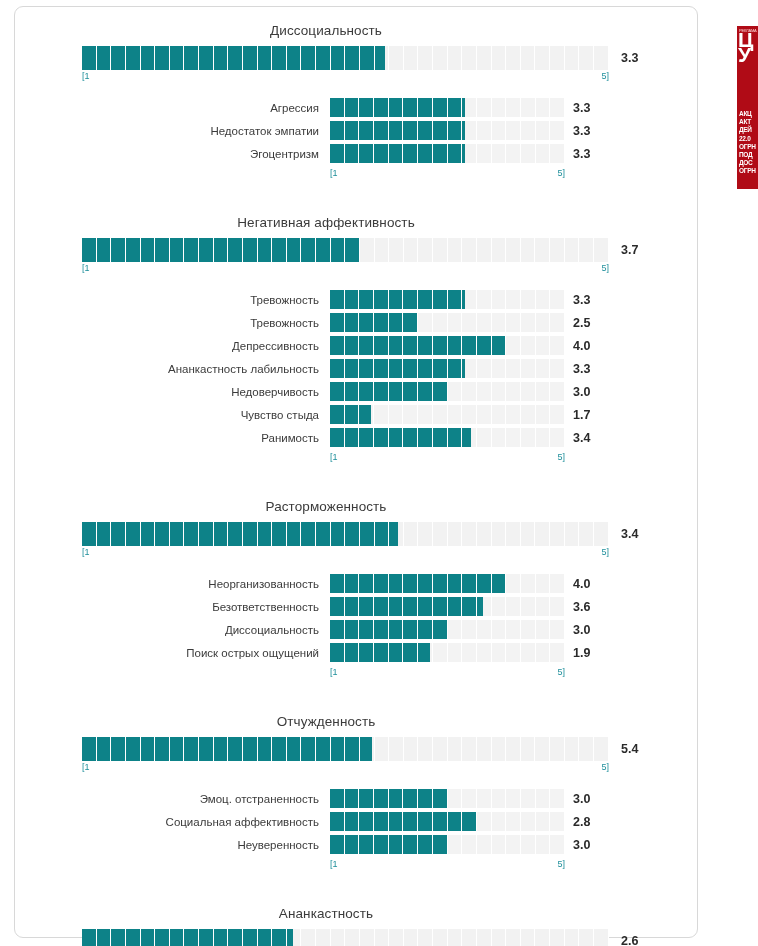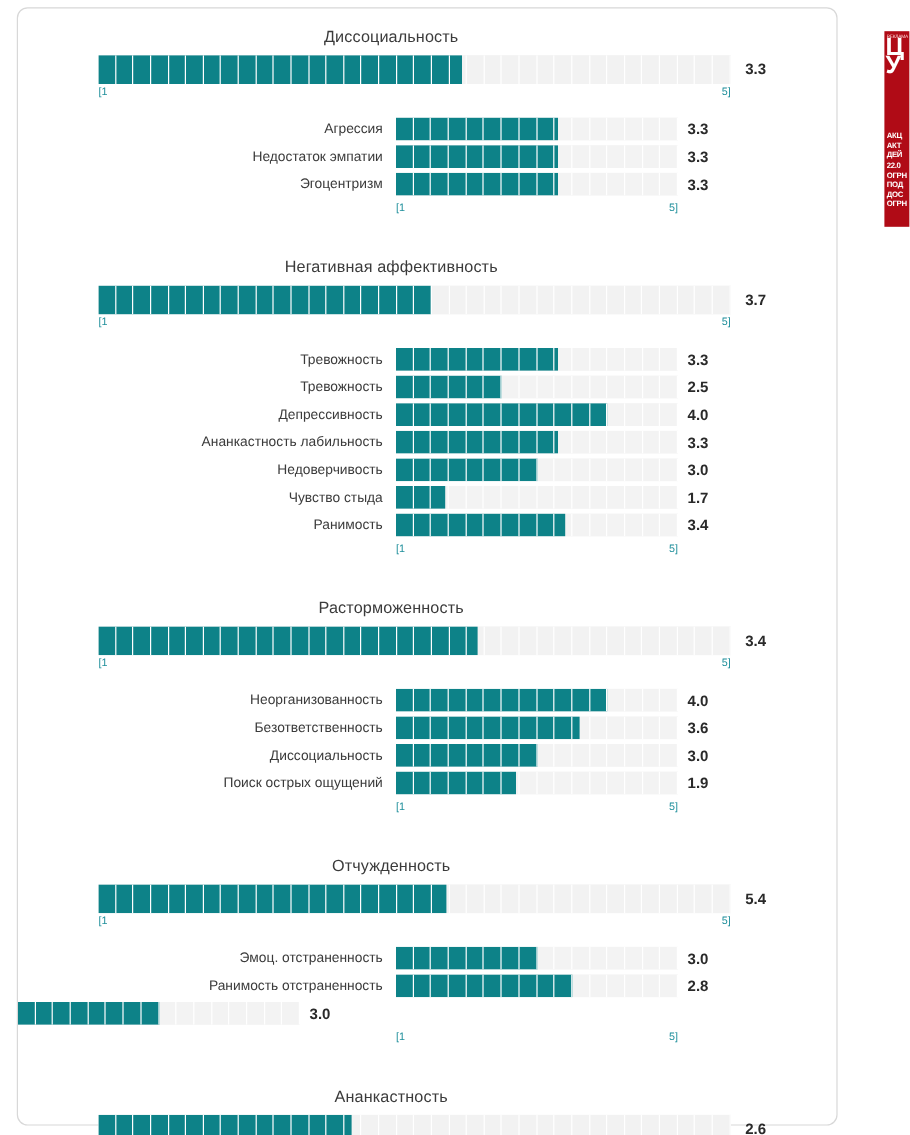--- a/index.html
+++ b/index.html
@@ -791,21 +791,21 @@
                   <i style="width:14.6875px"></i>
                   <i style="width:14.6875px"></i>
                   <i style="width:14.6875px"></i>
                   <i style="width:14.6875px"></i>
                   <i style="width:14.6875px"></i>
                 </span>
               </div>
               <div class="sub-value">3.0</div>
             </div>
             <div class="sub-row">
-              <div class="sub-label">Ранимость отстраненность</div>
+              <div class="sub-label">Социальная аффективность</div>
               <div class="sub-track">
                 <div class="sub-fill" style="width:147px"></div>
                 <span class="seg-grid">
                   <i style="width:14.6875px"></i>
                   <i style="width:14.6875px"></i>
                   <i style="width:14.6875px"></i>
                   <i style="width:14.6875px"></i>
                   <i style="width:14.6875px"></i>
                   <i style="width:14.6875px"></i>
                   <i style="width:14.6875px"></i>
@@ -816,20 +816,21 @@
                   <i style="width:14.6875px"></i>
                   <i style="width:14.6875px"></i>
                   <i style="width:14.6875px"></i>
                   <i style="width:14.6875px"></i>
                   <i style="width:14.6875px"></i>
                 </span>
               </div>
               <div class="sub-value">2.8</div>
             </div>
             <div class="sub-row">
+              <div class="sub-label">Неуверенность</div>
               <div class="sub-track">
                 <div class="sub-fill" style="width:118px"></div>
                 <span class="seg-grid">
                   <i style="width:14.6875px"></i>
                   <i style="width:14.6875px"></i>
                   <i style="width:14.6875px"></i>
                   <i style="width:14.6875px"></i>
                   <i style="width:14.6875px"></i>
                   <i style="width:14.6875px"></i>
                   <i style="width:14.6875px"></i>

